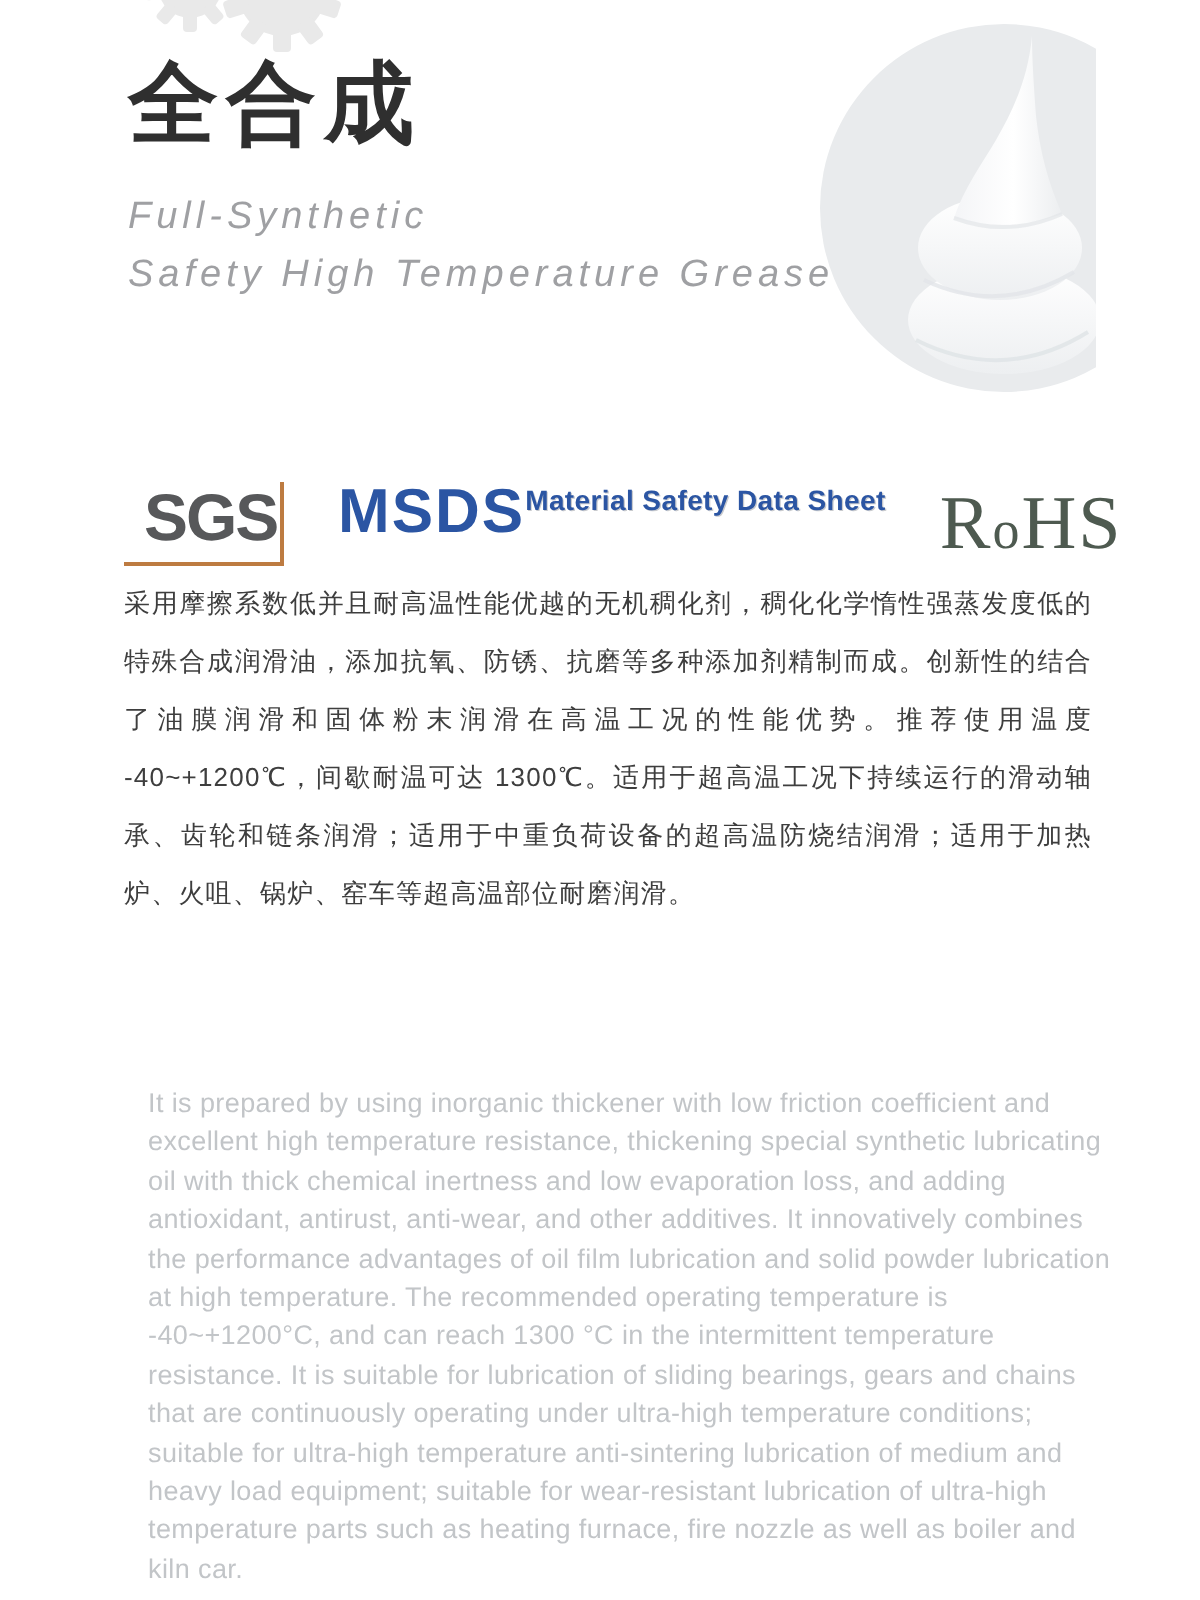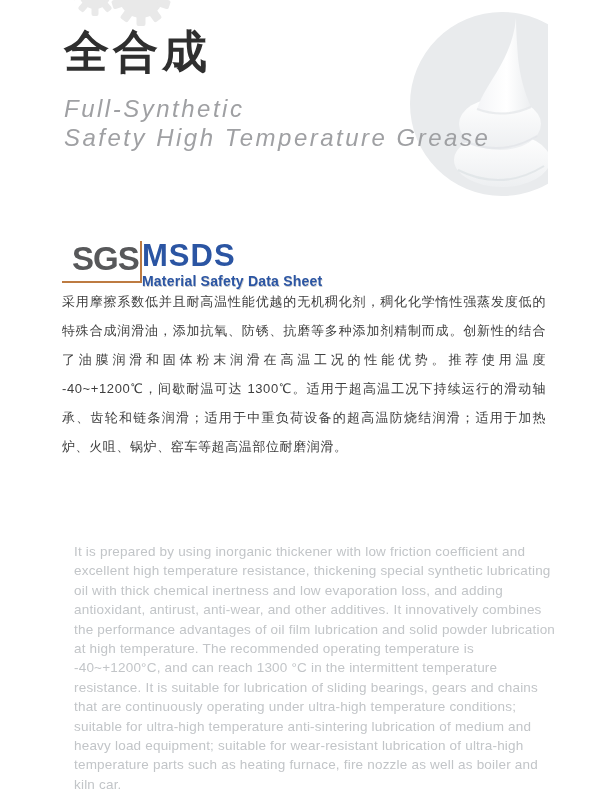--- a/index.html
+++ b/index.html
@@ -20,29 +20,29 @@
   .photo-circle { position: absolute; left: 0; top: 0; width: 184px; height: 184px; border-radius: 50%; background: #e9ebed; }
   .photo svg { position: absolute; left: 0; top: 0; }
 
   
   .header { position: absolute; left: 64px; top: 24px; }
   .title-line {
     font-size: 45px; font-weight: 700; letter-spacing: 4px;
     line-height: 56px; color: #2f2f2f; white-space: nowrap;
   }
   .title-line.red { color: #d23a2f; }
-  .subtitle { margin-top: 14px; font-style: italic; color: #9fa0a3; font-size: 24px; letter-spacing: 2.5px; line-height: 29px; white-space: nowrap; }
+  .subtitle { margin-top: 14px; font-style: italic; color: #9fa0a3; font-size: 19px; letter-spacing: 2.5px; line-height: 29px; white-space: nowrap; }
 
   
-  .certs { position: absolute; left: 62px; top: 240px; display: flex; align-items: flex-start; }
+  .certs { position: absolute; left: 62px; top: 240px; display: flex; align-items: flex-start; gap: 27px; }
   .sgs { position: relative; width: 80px; height: 46px; }
   .sgs-text { position: absolute; left: 10px; top: 0; font-size: 33px; font-weight: 700; color: #57585a; letter-spacing: -1px; }
   .sgs-h { position: absolute; left: 0; bottom: 3px; width: 80px; height: 2px; background: #bd7b41; }
   .sgs-v { position: absolute; right: 0; top: 1px; width: 2px; height: 42px; background: #bd7b41; }
-  .msds { display: flex; flex-direction: column; }
+  .msds { display: flex; flex-direction: row; }
   .msds-text { font-size: 31px; font-weight: 700; color: #2b55a3; letter-spacing: 1px; line-height: 31px; }
   .msds-sub { font-size: 14px; font-weight: 700; color: #2b55a3; letter-spacing: 0.2px; margin-top: 2px; text-shadow: 0.6px 0.6px 0 #c9cbce; white-space: nowrap; }
   .rohs { font-family: "Liberation Serif", serif; font-size: 38px; color: #4e5a50; line-height: 42px; letter-spacing: 1px; margin-top: 1px; }
   .rohs .small-o { font-size: 27px; }
 
   
   .desc-zh {
     position: absolute; left: 62px; top: 287px; width: 484px; margin: 0;
     font-size: 13px; line-height: 29px; letter-spacing: 0.6px;
     color: #3e3e3e; text-align: justify;
@@ -109,18 +109,19 @@
   <div class="certs">
     <div class="sgs">
       <span class="sgs-text">SGS</span>
       <span class="sgs-h"></span>
       <span class="sgs-v"></span>
     </div>
     <div class="msds">
       <div class="msds-text">MSDS</div>
       <div class="msds-sub">Material Safety Data Sheet</div>
     </div>
+    <div class="rohs"><span>R</span><span class="small-o">o</span><span>HS</span></div>
   </div>
 
   <p class="desc-zh">采用摩擦系数低并且耐高温性能优越的无机稠化剂，稠化化学惰性强蒸发度低的特殊合成润滑油，添加抗氧、防锈、抗磨等多种添加剂精制而成。创新性的结合了油膜润滑和固体粉末润滑在高温工况的性能优势。推荐使用温度 -40~+1200℃，间歇耐温可达 1300℃。适用于超高温工况下持续运行的滑动轴承、齿轮和链条润滑；适用于中重负荷设备的超高温防烧结润滑；适用于加热炉、火咀、锅炉、窑车等超高温部位耐磨润滑。</p>
   <p class="desc-en">It is prepared by using inorganic thickener with low friction coefficient and excellent high temperature resistance, thickening special synthetic lubricating oil with thick chemical inertness and low evaporation loss, and adding antioxidant, antirust, anti-wear, and other additives. It innovatively combines the performance advantages of oil film lubrication and solid powder lubrication at high temperature. The recommended operating temperature is -40~+1200°C, and can reach 1300 °C in the intermittent temperature resistance. It is suitable for lubrication of sliding bearings, gears and chains that are continuously operating under ultra-high temperature conditions; suitable for ultra-high temperature anti-sintering lubrication of medium and heavy load equipment; suitable for wear-resistant lubrication of ultra-high temperature parts such as heating furnace, fire nozzle as well as boiler and kiln car.</p>
 
 </div>
 
 </body></html>

